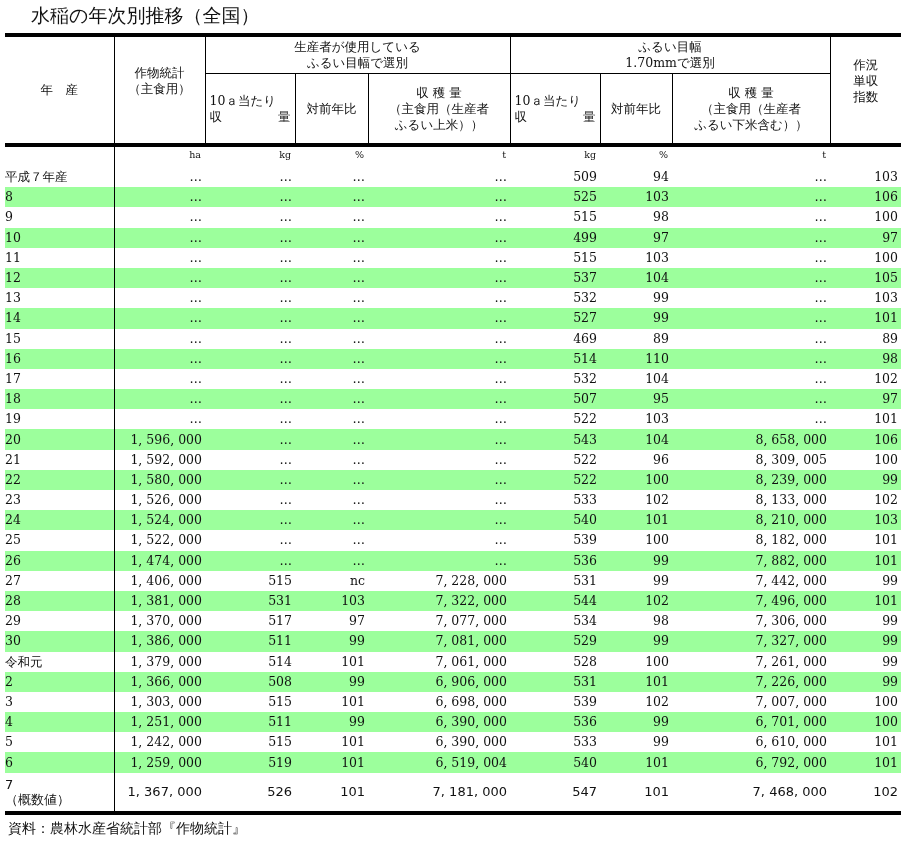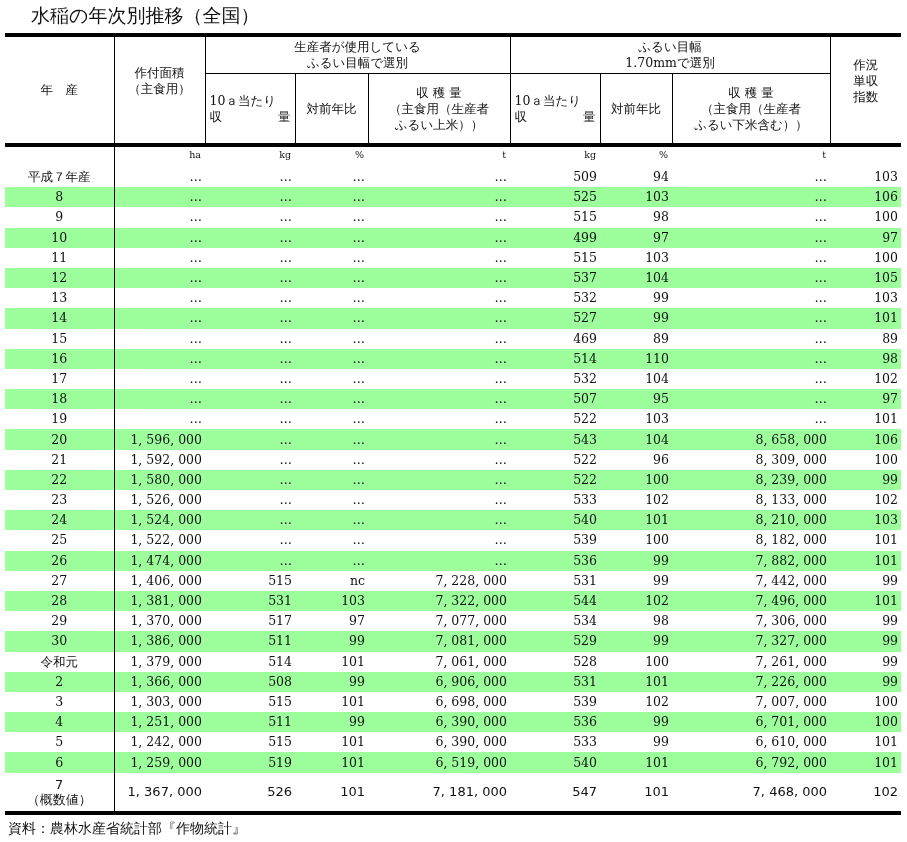--- a/index.html
+++ b/index.html
@@ -11,21 +11,21 @@
   col.c0{width:109px} col.c1{width:91px} col.c2{width:90px} col.c3{width:73px}
   col.c4{width:142px} col.c5{width:90px} col.c6{width:72px} col.c7{width:158px} col.c8{width:71px}
   thead tr.top th { border-top:4px solid #000; }
   th { font-weight:normal; font-size:12.5px; line-height:16px; padding:0; text-align:center; vertical-align:middle; }
   th.grp { height:36px; border-bottom:1.5px solid #000; }
   th.sub { height:69px; border-bottom:4px solid #000; }
   th.vl, td.vl { border-left:1.5px solid #000;margin-top:36px; }
   th.y { border-bottom:4px solid #000; }
   .split { display:flex; justify-content:space-between; padding:0 4px;text-align:center; }
   td { font-size:12.5px; padding:0 3px 0 0; height:20.2px; line-height:20px; text-align:right; white-space:nowrap; }
-  td.yr { text-align:center; padding:0; }
+  td.yr { text-align:left; padding:0; }
   tr.units td { font-size:9.5px; height:20px; line-height:16px; vertical-align:top; padding-right:4px;text-align:right; }
   tr.g td { background:#9cff9c; }
   tr.last td { height:38px; font-family:"DejaVu Sans","Liberation Sans",sans-serif; font-size:13px; border-bottom:4px solid #000; }
   tr.last td.yr { line-height:15px; }
   .footnote { position:absolute; left:8px; top:820px; font-family:"DejaVu Sans","Liberation Sans",sans-serif; font-size:14px;text-align:center; }
 </style>
 </head>
 <body>
 
 <div class="title">水稲の年次別推移（全国）</div>
@@ -38,21 +38,21 @@
       <col class="c3">
       <col class="c4">
     <col class="c5">
       <col class="c6">
       <col class="c7">
       <col class="c8">
   </colgroup>
   <thead>
     <tr class="top">
       <th rowspan="2" class="y" style="white-space:pre">年　産</th>
-      <th rowspan="2" class="vl y" style="white-space:pre;vertical-align:middle;padding-bottom:18px">作付面積
+      <th rowspan="2" class="vl y" style="white-space:pre;vertical-align:middle;padding-bottom:18px">作物統計
 （主食用）</th>
       <th colspan="3" class="grp vl" style="white-space:pre">生産者が使用している
 ふるい目幅で選別</th>
       <th colspan="3" class="grp vl" style="white-space:pre">ふるい目幅
 1.70mmで選別</th>
       <th rowspan="2" class="vl y" style="white-space:pre;padding-bottom:18px">作況
 単収
 指数</th>
     </tr>
     <tr>
@@ -251,21 +251,21 @@
         <td>106</td>
       </tr>
       <tr>
         <td class="yr">21</td>
         <td class="vl">1, 592, 000</td>
         <td>…</td>
         <td>…</td>
         <td>…</td>
         <td>522</td>
         <td>96</td>
-        <td>8, 309, 000</td>
+        <td>8, 309, 005</td>
         <td>100</td>
       </tr>
       <tr class="g">
         <td class="yr">22</td>
         <td class="vl">1, 580, 000</td>
         <td>…</td>
         <td>…</td>
         <td>…</td>
         <td>522</td>
         <td>100</td>
@@ -413,21 +413,21 @@
         <td>533</td>
         <td>99</td>
         <td>6, 610, 000</td>
         <td>101</td>
       </tr>
       <tr class="g">
         <td class="yr">6</td>
         <td class="vl">1, 259, 000</td>
         <td>519</td>
         <td>101</td>
-        <td>6, 519, 000</td>
+        <td>6, 519, 004</td>
         <td>540</td>
         <td>101</td>
         <td>6, 792, 000</td>
         <td>101</td>
       </tr>
     </tbody>
   <tbody>
     <tr class="last">
       <td class="yr">
           <div>7</div>

